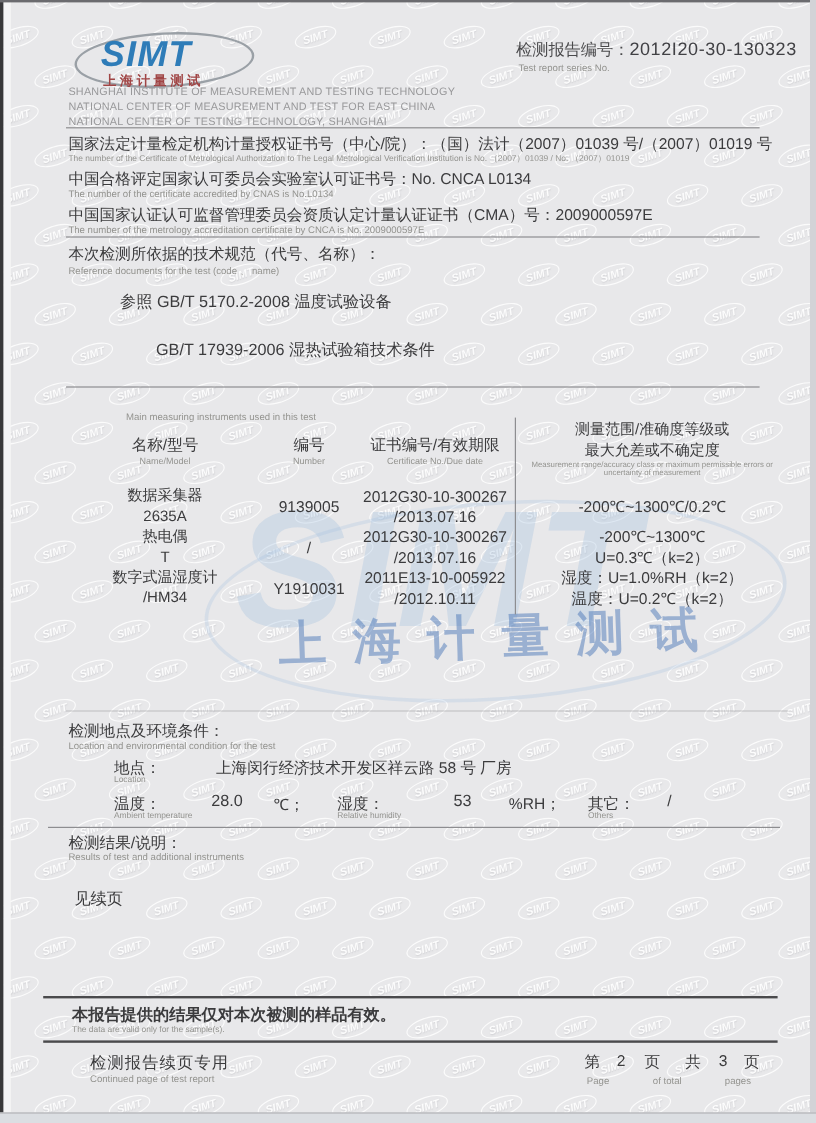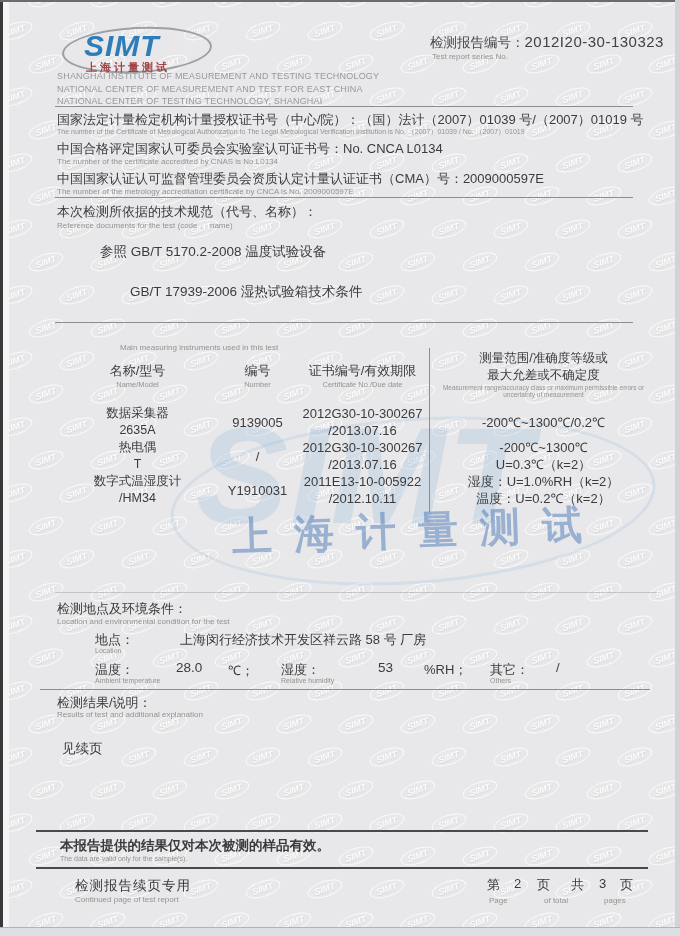--- a/index.html
+++ b/index.html
@@ -445,21 +445,21 @@
 
   <div class="hr" style="left:55px;top:197px;width:578px;"></div>
 
   <div class="c cn" style="left:57px;top:203px;">本次检测所依据的技术规范（代号、名称）：</div>
   <div class="c en" style="left:57px;top:220px;">Reference documents for the test (code 、 name)</div>
   <div class="c cn" style="left:100px;top:243px;font-size:13.5px;">参照 GB/T 5170.2-2008  温度试验设备</div>
   <div class="c cn" style="left:130px;top:283px;font-size:13.5px;">GB/T 17939-2006  湿热试验箱技术条件</div>
 
   <div class="hr" style="left:55px;top:322px;width:578px;"></div>
 
-  <div class="c en" style="left:72px;top:343px;padding-left:48px;">Main measuring instruments used in this test</div>
+  <div class="c en" style="left:57px;top:343px;padding-left:48px;">Main measuring instruments used in this test</div>
 
   <div class="vline"></div>
   <div class="faintline"></div>
 
   <div class="c tbl">
     <div class="trow thead">
       <div class="td c1" style="padding-top:12px;">
         <div class="cnh">名称/型号</div>
         <div class="enh">Name/Model</div>
       </div>
@@ -533,21 +533,21 @@
   <div class="c cn" style="left:378px;top:660px;font-size:13.5px;">53</div>
   <div class="c cn" style="left:424px;top:661px;">%RH；</div>
 
   <div class="c cn" style="left:490px;top:661px;">其它：</div>
   <div class="c en7" style="left:490px;top:677px;">Others</div>
   <div class="c cn" style="left:556px;top:660px;">/</div>
 
   <div class="hr" style="left:40px;top:689px;width:610px;"></div>
 
   <div class="c cn" style="left:57px;top:694px;">检测结果/说明：</div>
-  <div class="c en" style="left:57px;top:710px;">Results of test and additional explanation</div>
+  <div class="c en" style="left:57px;top:710px;">Results of test and additional instruments</div>
   <div class="c cn" style="left:62px;top:740px;font-size:13.5px;">见续页</div>
 
   <div class="hr" style="left:36px;top:830px;width:612px;height:2px;background:#4a4a4c;"></div>
   <div class="c cn" style="left:60px;top:837px;font-size:13.5px;font-weight:600;">本报告提供的结果仅对本次被测的样品有效。</div>
   <div class="c en7" style="left:60px;top:855px;">The data are valid only for the sample(s).</div>
   <div class="hr" style="left:36px;top:867px;width:612px;height:2px;background:#4a4a4c;"></div>
 
   <div class="c cn" style="left:75px;top:877px;font-size:13.5px;letter-spacing:1px;">检测报告续页专用</div>
   <div class="c en" style="left:75px;top:895px;">Continued page of test report</div>
 

